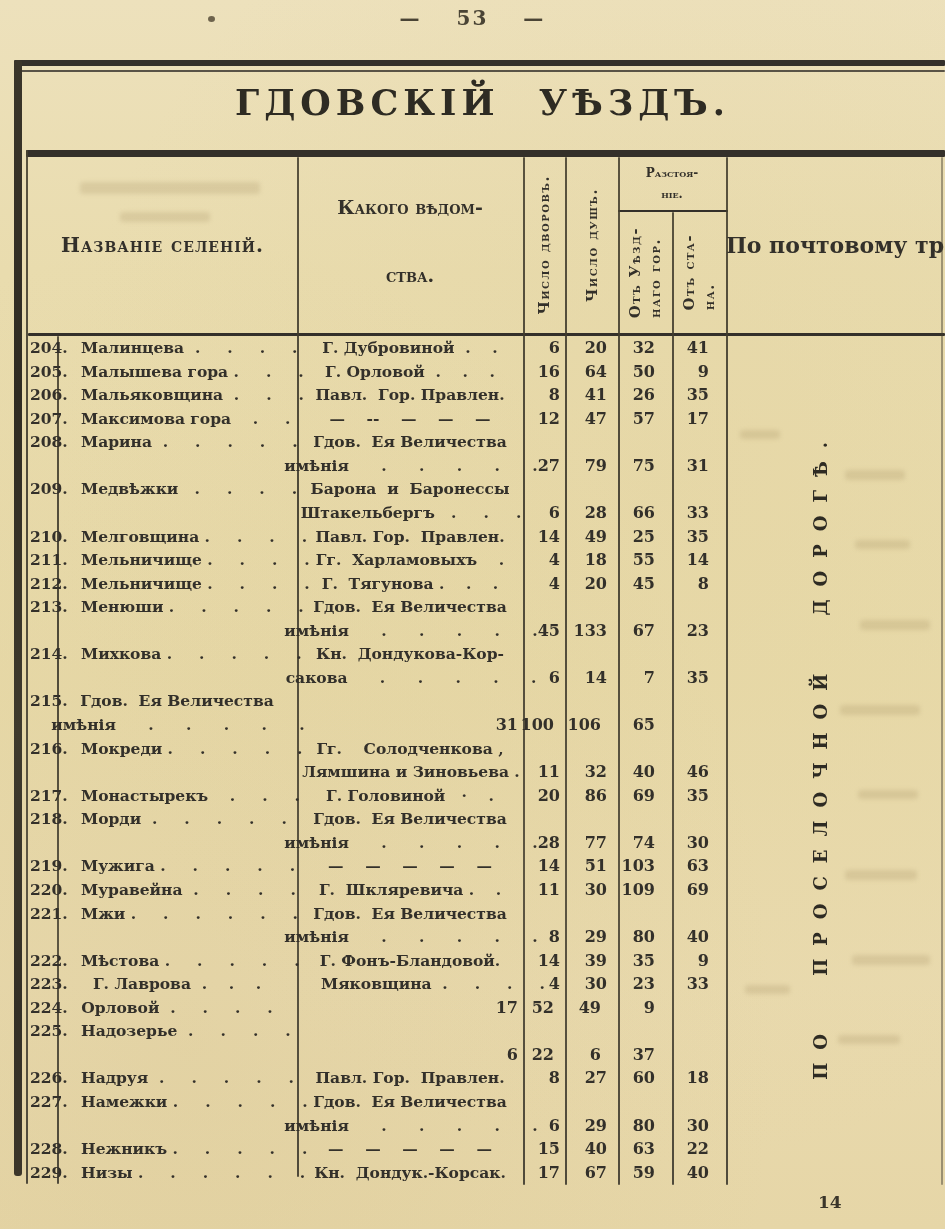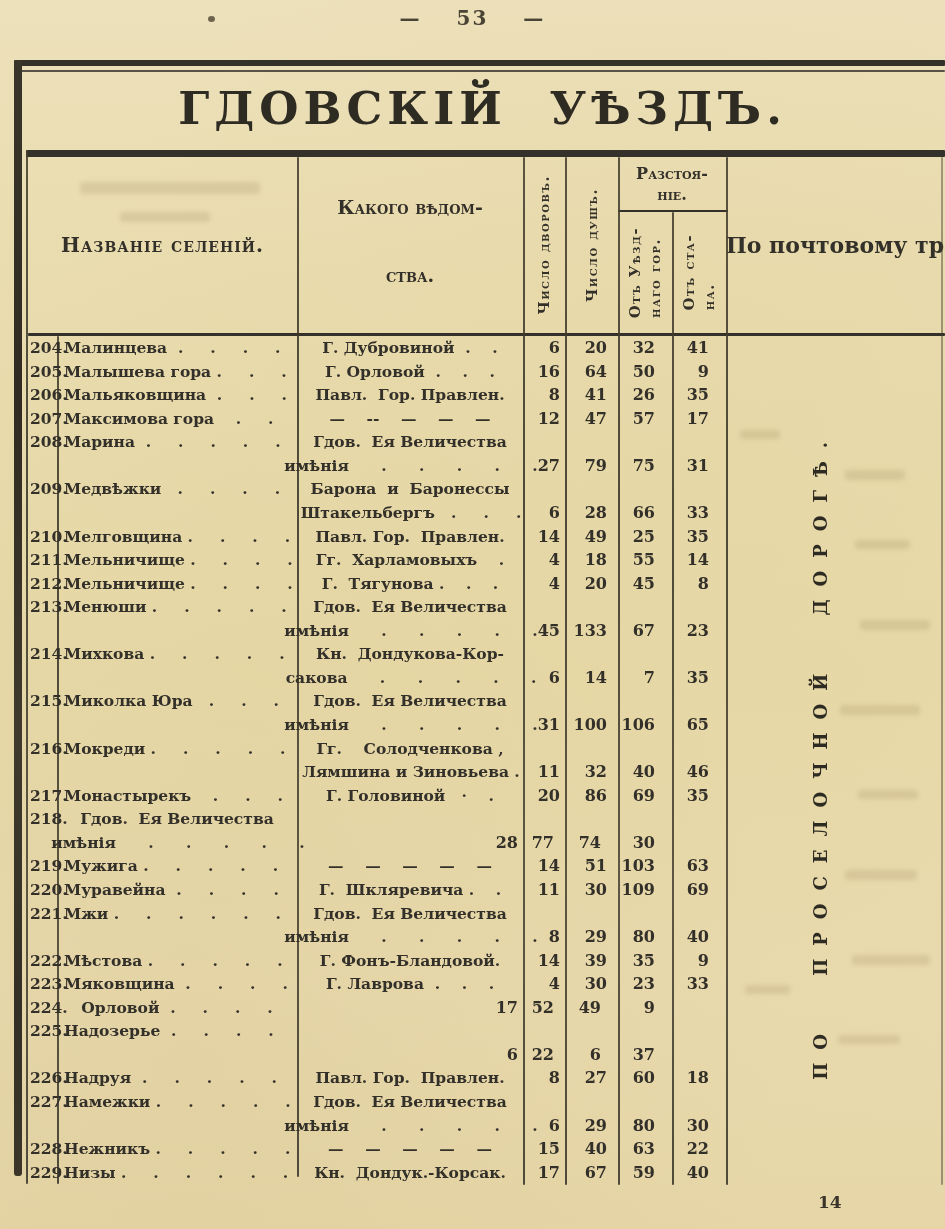--- a/index.html
+++ b/index.html
@@ -13,43 +13,43 @@
   }
   .abs { position:absolute; }
   .rule { background:#34302a; border-radius:1px; }
   .vline { background:linear-gradient(to bottom,#46402f,#3a362a 35%,#4a4434 70%,#3b372c); opacity:.88; border-radius:1px; }
 
   
   .pagenum-top { left:0; right:0; top:6px; text-align:center; font-size:20px; letter-spacing:2px; word-spacing:26px; color:#4a4435; }
   .dot-stain { background:#4d4431; border-radius:50%; opacity:.8; }
 
   
-  .title { left:0; right:0; top:82px; text-align:center; font-size:45px; letter-spacing:5px; word-spacing:22px; color:#2e2b23; padding-left:20px; }
+  .title { left:0; right:0; top:82px; text-align:center; font-size:35px; letter-spacing:5px; word-spacing:22px; color:#2e2b23; padding-left:20px; }
 
   
   .thead { left:28px; top:157px; width:917px; height:176px; display:grid;
            grid-template-columns:29px 240px 226px 42px 53px 54px 54px 1fr; }
   .sc { font-variant:small-caps; }
   .h-name { grid-column:1/3; display:flex; align-items:center; justify-content:center; font-size:20px; letter-spacing:1px; }
   .h-dept { grid-column:3; display:flex; flex-direction:column; justify-content:space-around; align-items:center; font-size:19px; padding:16px 0 24px; }
   .h-vert { display:flex; align-items:center; justify-content:center; }
   .vtext { writing-mode:vertical-rl; transform:rotate(180deg); white-space:pre; font-size:14.5px; letter-spacing:1.5px; line-height:1.35; }
   .h-dist { grid-column:6/8; display:flex; flex-direction:column; }
-  .h-dist-label { height:54px; display:flex; flex-direction:column; align-items:center; justify-content:center; font-size:16px; line-height:21px; }
+  .h-dist-label { height:54px; display:flex; flex-direction:column; align-items:center; justify-content:center; font-size:12px; line-height:21px; }
   .h-dist-sub { flex:1; display:flex; }
   .h-dist-sub > div { flex:1; display:flex; align-items:center; justify-content:center; }
   .h-road { grid-column:8; display:flex; flex-direction:row; align-items:center; justify-content:center; font-size:22px; line-height:48px; white-space:pre;gap:37px; }
 
   
   .tbody { left:28px; top:336px; width:917px; }
   .row { display:grid; grid-template-columns:29px 240px 226px 42px 53px 54px 54px 1fr;
          line-height:23.57px; font-size:15.5px; }
   .cell { overflow:visible; }
   .c-num { padding-left:2px; }
-  .c-name { padding-left:7px; white-space:pre; }
+  .c-name { padding-left:24px; white-space:pre; }
   .c-dept { display:flex; flex-direction:column; white-space:pre;align-items:center; }
   .dline-c { text-align:center; }
   .dline-l { text-align:left; padding-left:2px; }
   .c-val { display:flex; align-items:flex-end; justify-content:flex-end; font-size:16px; }
   .pv1 { padding-right:5px; } .pv2 { padding-right:11px; } .pv3 { padding-right:17px; } .pv4 { padding-right:17px; }
 
   
   .road-note { left:795px; top:418px; width:52px; height:672px; display:flex; align-items:center; justify-content:center; }
   .road-note .vtext { font-size:18px; letter-spacing:13px; word-spacing:26px; text-transform:uppercase; color:#2e2b23; }
 
@@ -262,21 +262,20 @@
       <div class="dline-l">сакова      .      .      .      .      .</div>
     </div>
     <div class="cell c-val pv1">6</div>
     <div class="cell c-val pv2">14</div>
     <div class="cell c-val pv3">7</div>
     <div class="cell c-val pv4">35</div>
     <div class="cell"></div>
   </div>
       <div class="row" style="height: 47.14px;">
     <div class="cell c-num">215.</div>
-    <div class="cell c-name">Миколка Юра   .     .     .</div>
     <div class="cell c-dept">
       <div class="dline-c">Гдов.  Ея Величества</div>
       <div class="dline-l">имѣнія      .      .      .      .      .</div>
     </div>
     <div class="cell c-val pv1">31</div>
     <div class="cell c-val pv2">100</div>
     <div class="cell c-val pv3">106</div>
     <div class="cell c-val pv4">65</div>
     <div class="cell"></div>
   </div>
@@ -301,20 +300,21 @@
       
     </div>
     <div class="cell c-val pv1">20</div>
     <div class="cell c-val pv2">86</div>
     <div class="cell c-val pv3">69</div>
     <div class="cell c-val pv4">35</div>
     <div class="cell"></div>
   </div>
       <div class="row" style="height: 47.14px;">
     <div class="cell c-num">218.</div>
+    <div class="cell c-name">Морди  .     .     .     .     .</div>
     <div class="cell c-dept">
       <div class="dline-c">Гдов.  Ея Величества</div>
       <div class="dline-l">имѣнія      .      .      .      .      .</div>
     </div>
     <div class="cell c-val pv1">28</div>
     <div class="cell c-val pv2">77</div>
     <div class="cell c-val pv3">74</div>
     <div class="cell c-val pv4">30</div>
     <div class="cell"></div>
   </div>
@@ -365,25 +365,25 @@
       
     </div>
     <div class="cell c-val pv1">14</div>
     <div class="cell c-val pv2">39</div>
     <div class="cell c-val pv3">35</div>
     <div class="cell c-val pv4">9</div>
     <div class="cell"></div>
   </div>
       <div class="row" style="height: 23.57px;">
     <div class="cell c-num">223.</div>
+    <div class="cell c-dept">
+      <div class="dline-c">Г. Лаврова  .    .    .</div>
+      
+    </div>
     <div class="cell c-name">Мяковщина  .     .     .     .</div>
-    <div class="cell c-dept">
-      <div class="dline-c">Г. Лаврова  .    .    .</div>
-      
-    </div>
     <div class="cell c-val pv1">4</div>
     <div class="cell c-val pv2">30</div>
     <div class="cell c-val pv3">23</div>
     <div class="cell c-val pv4">33</div>
     <div class="cell"></div>
   </div>
       <div class="row" style="height: 23.57px;">
     <div class="cell c-num">224.</div>
     <div class="cell c-dept">
       <div class="dline-c">Орловой  .     .     .     .</div>

